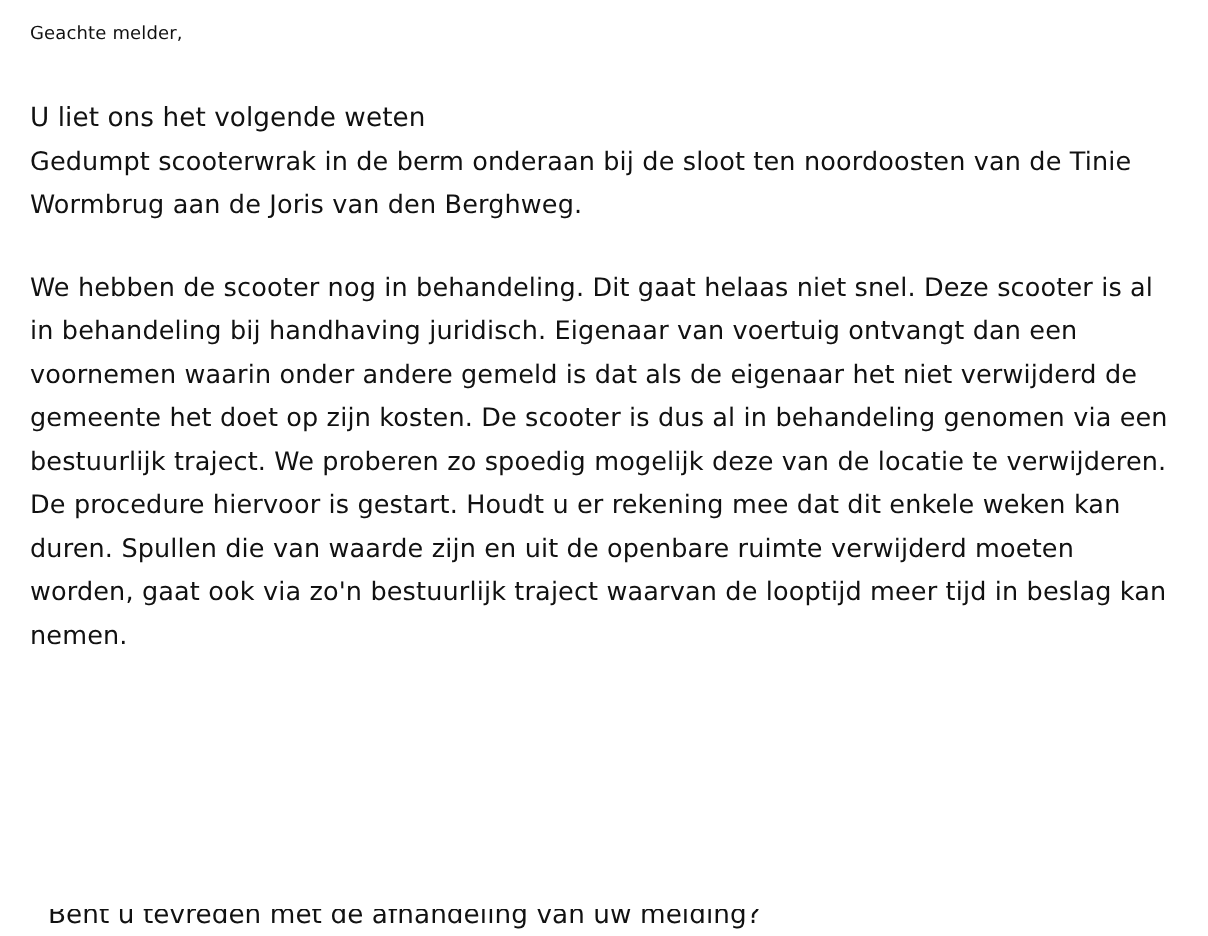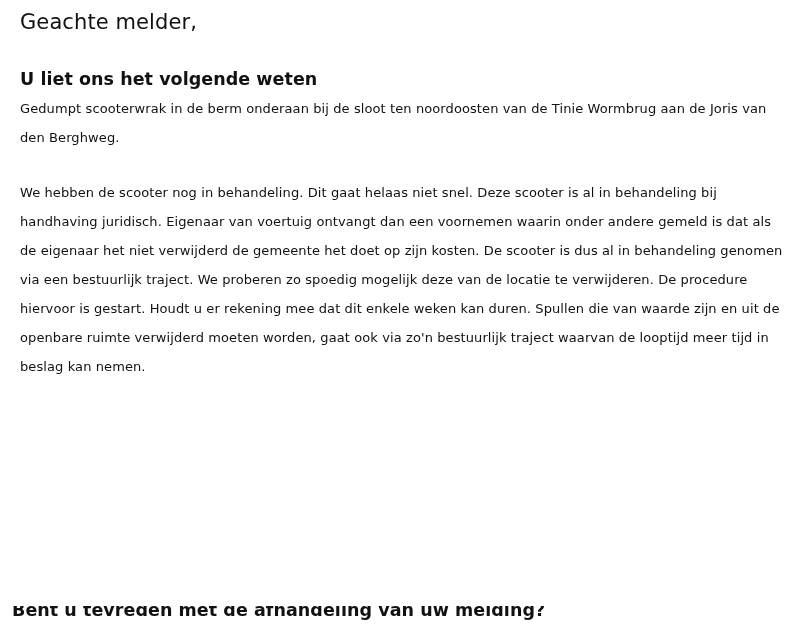--- a/index.html
+++ b/index.html
@@ -25,50 +25,50 @@
   .accent-bar {
     position: absolute;
     left: 0;
     top: 0;
     width: 6px;
     height: 624px;
     background: #ffffff;
   }
   p {
     margin: 0;
-    font-size: 21px;
+    font-size: 12px;
     line-height: 29px;
     letter-spacing: 0.1px;
   }
   .salutation {
     margin-bottom: 28px;
   }
   .intro {
     margin-bottom: 27px;
   }
   .section {
     margin-bottom: 26px;
   }
   .section:last-child {
     margin-bottom: 0;
   }
   .heading {
-    font-weight: bold;
+    font-weight: normal;
     font-size: 17.5px;
     line-height: 28px;
     margin: 0 0 1px 0;
     letter-spacing: 0.05px;
   }
   .body-text {
-    font-size: 13px;
+    font-size: 17px;
     line-height: 29px;
   }
   .clipped {
     position: absolute;
-    left: 12px;
+    left: 32px;
     right: 20px;
     bottom: 0;
     height: 18px;
     overflow: hidden;
   }
   .clipped .heading {
     position: relative;
     top: -10px;
   }
 </style>

